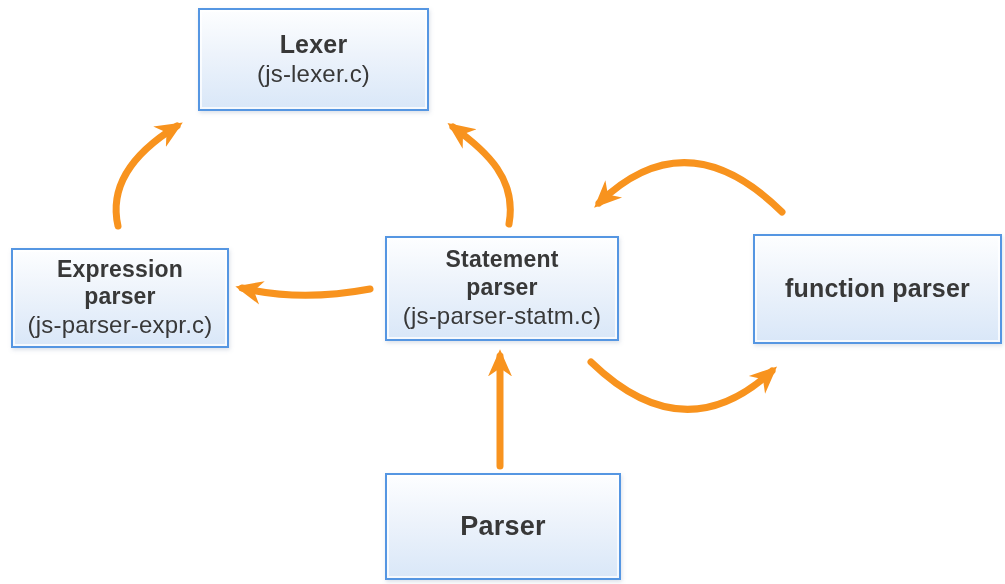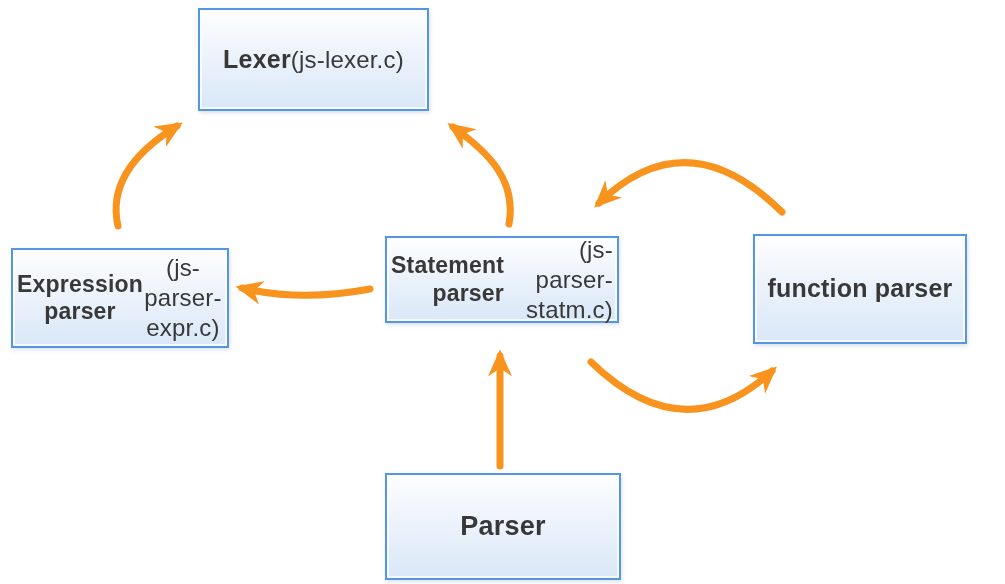--- a/index.html
+++ b/index.html
@@ -35,21 +35,21 @@
   .node {
     position: absolute;
     border: 2px solid var(--box-border, #5596E2);
     background: linear-gradient(to bottom,
       var(--box-fill-top, #FDFEFF) 0%,
       #EDF3FB 45%,
       var(--box-fill-bottom, #D9E7F8) 100%);
     box-shadow: inset 0 0 0 2px rgba(255,255,255,0.75),
                 1px 2px 4px rgba(120,140,170,0.25);
     display: flex;
-    flex-direction: row;
+    flex-direction: column;
     align-items: center;
     justify-content: center;
     text-align: center;
     color: var(--text, #383838);
     padding: 4px;
   }
   .node-title {
     font-weight: bold;
     font-size: 23px;
     line-height: 1.18;
@@ -58,22 +58,22 @@
   }
   .node-subtitle {
     font-size: 24px;
     line-height: 1.25;
     letter-spacing: 0.2px;
   }
   .t-lg .node-title { font-size: 25px; }
   .t-xl .node-title { font-size: 27px; }
   .node-lexer      { left: 198px; top: 8px;   width: 231px; height: 103px; }
   .node-expression { left: 11px;  top: 236px; width: 218px; height: 100px; margin-top: 12px; }
-  .node-statement  { left: 385px; top: 236px; width: 234px; height: 87px; text-align: right; }
-  .node-function   { left: 753px; top: 234px; width: 214px; height: 110px; }
+  .node-statement  { left: 385px; top: 236px; width: 234px; height: 105px; }
+  .node-function   { left: 753px; top: 234px; width: 249px; height: 110px; }
   .node-parser     { left: 385px; top: 473px; width: 236px; height: 107px; }
 </style>
 </head>
 <body>
 
 <div class="canvas">
 
   <svg class="edges" viewBox="0 0 1005 584" xmlns="http://www.w3.org/2000/svg">
     <defs>
       <marker id="ah" viewBox="0 0 10 10" refX="7.5" refY="5" markerWidth="3.9" markerHeight="3.9" orient="auto-start-reverse" markerUnits="strokeWidth">

